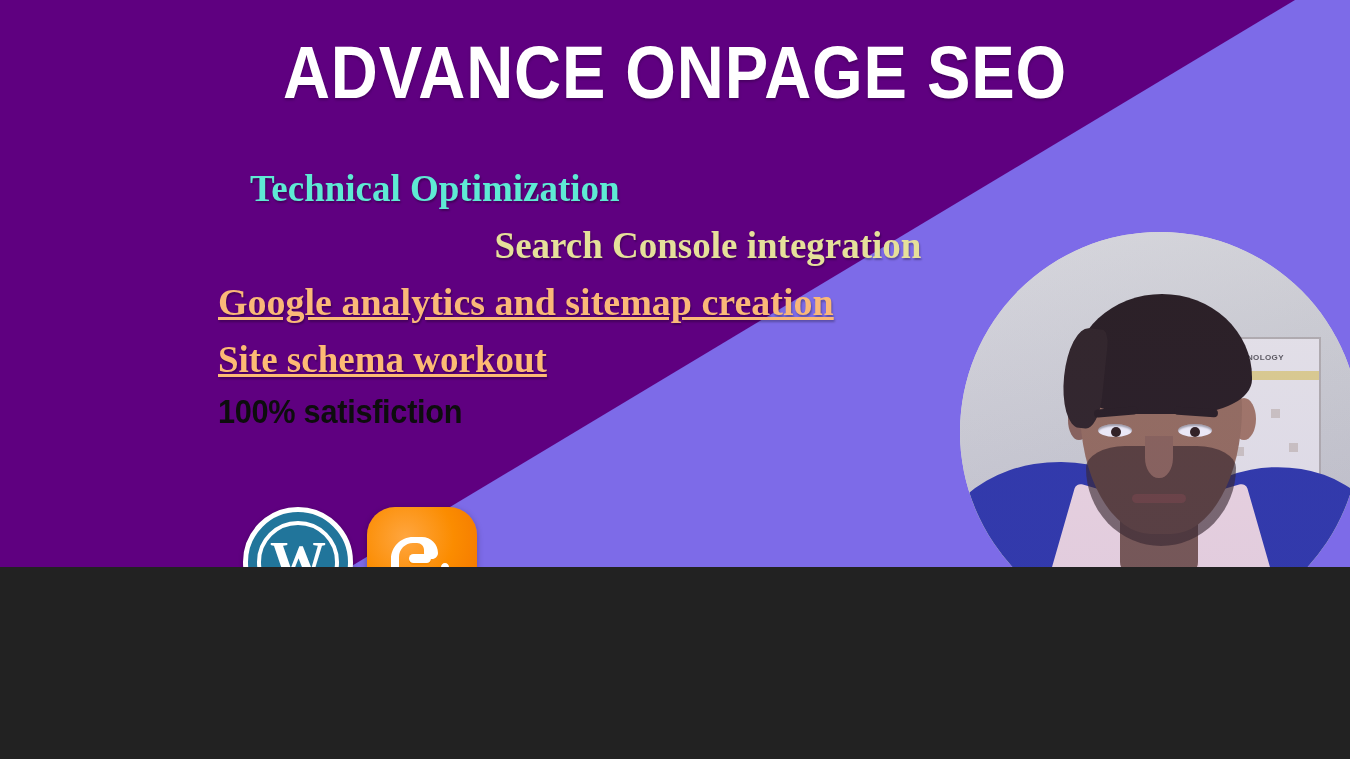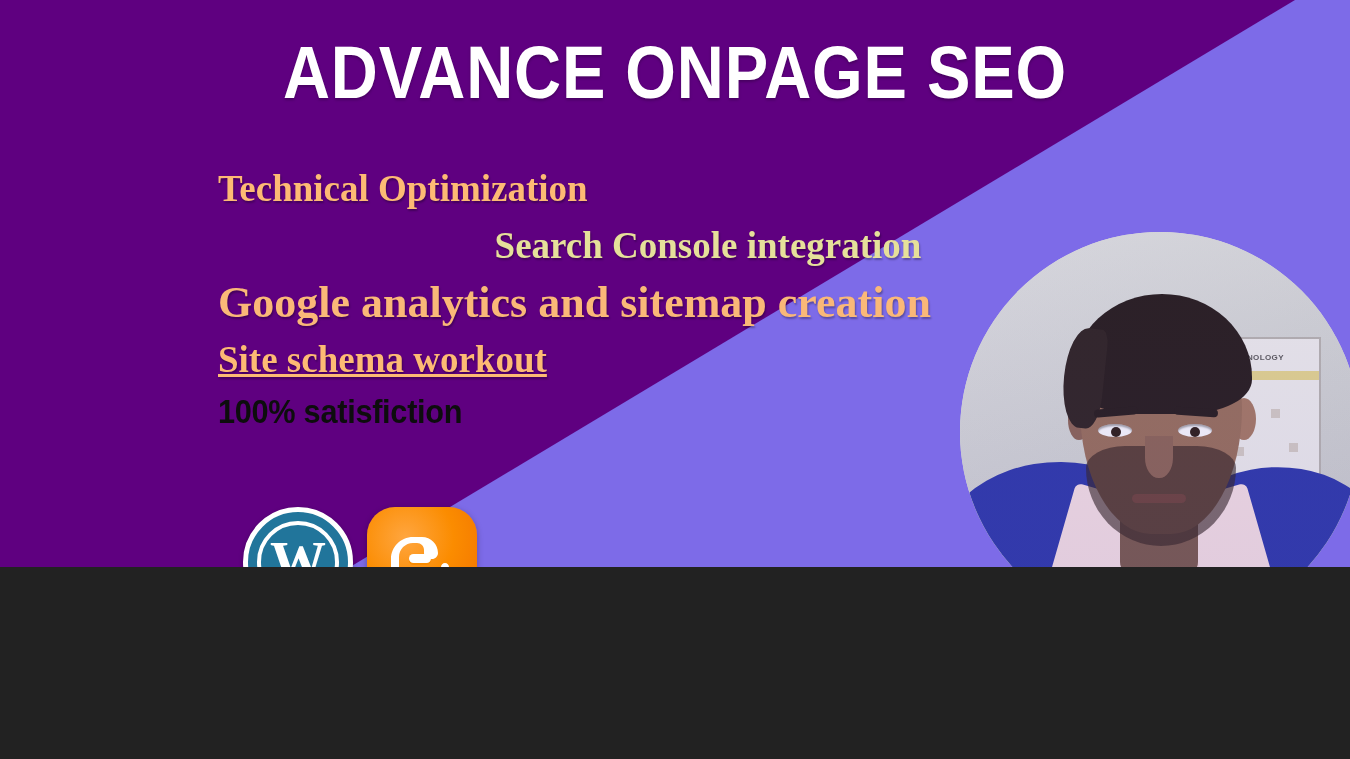--- a/index.html
+++ b/index.html
@@ -58,21 +58,21 @@
   .feature{
     font-family:"Liberation Serif", serif;
     font-weight:bold;
     font-size:37px;
     line-height:57px;
     white-space:nowrap;
     text-shadow:1px 2px 2px rgba(0,0,0,0.30);
   }
   .feature.f0{ color:#e8262b; }
   .feature.f1{ color:#e6e09a; }
-  .feature.f2{ color:#fab878; font-size:44px; }
+  .feature.f2{ color:#fab878; font-size:38px;text-decoration:underline; }
   .feature.f3{ color:#1f7a3d; }
   .feature.f4{ color:#e6e09a; }
   .feature.f5{
     color:#0d0d0d;
     font-family:"Liberation Sans", sans-serif;
     font-size:33px;
     line-height:48px;
     transform:scaleX(0.93);
     transform-origin:left center;
     text-shadow:none;
@@ -265,21 +265,21 @@
 <body>
 
 <div id="banner">
 
   <div class="bg-dark"></div>
   <div class="bg-light"></div>
 
   <div class="title">ADVANCE ONPAGE SEO</div>
 
   <div class="features">
-    <div class="feature f0" style="color: #fdba74;">Technical Optimization</div>
+    <div class="feature f0" style="color: #5eead4; margin-left: 32px;">Technical Optimization</div>
     <div class="feature f1" style="color: rgb(230, 224, 154); text-align: center;">Search Console integration</div>
     <div class="feature f2" style="color: rgb(250, 184, 120);">Google analytics and sitemap creation</div>
     <div class="feature f4" style="color: #fdba74; text-decoration: underline;">Site schema workout</div>
     <div class="feature f5" style="color: rgb(13, 13, 13);">100% satisfiction</div>
   </div>
 
   <div class="logos">
 
     <div class="logo-wp">
       <svg width="84" height="84" viewBox="0 0 84 84" aria-hidden="true">

